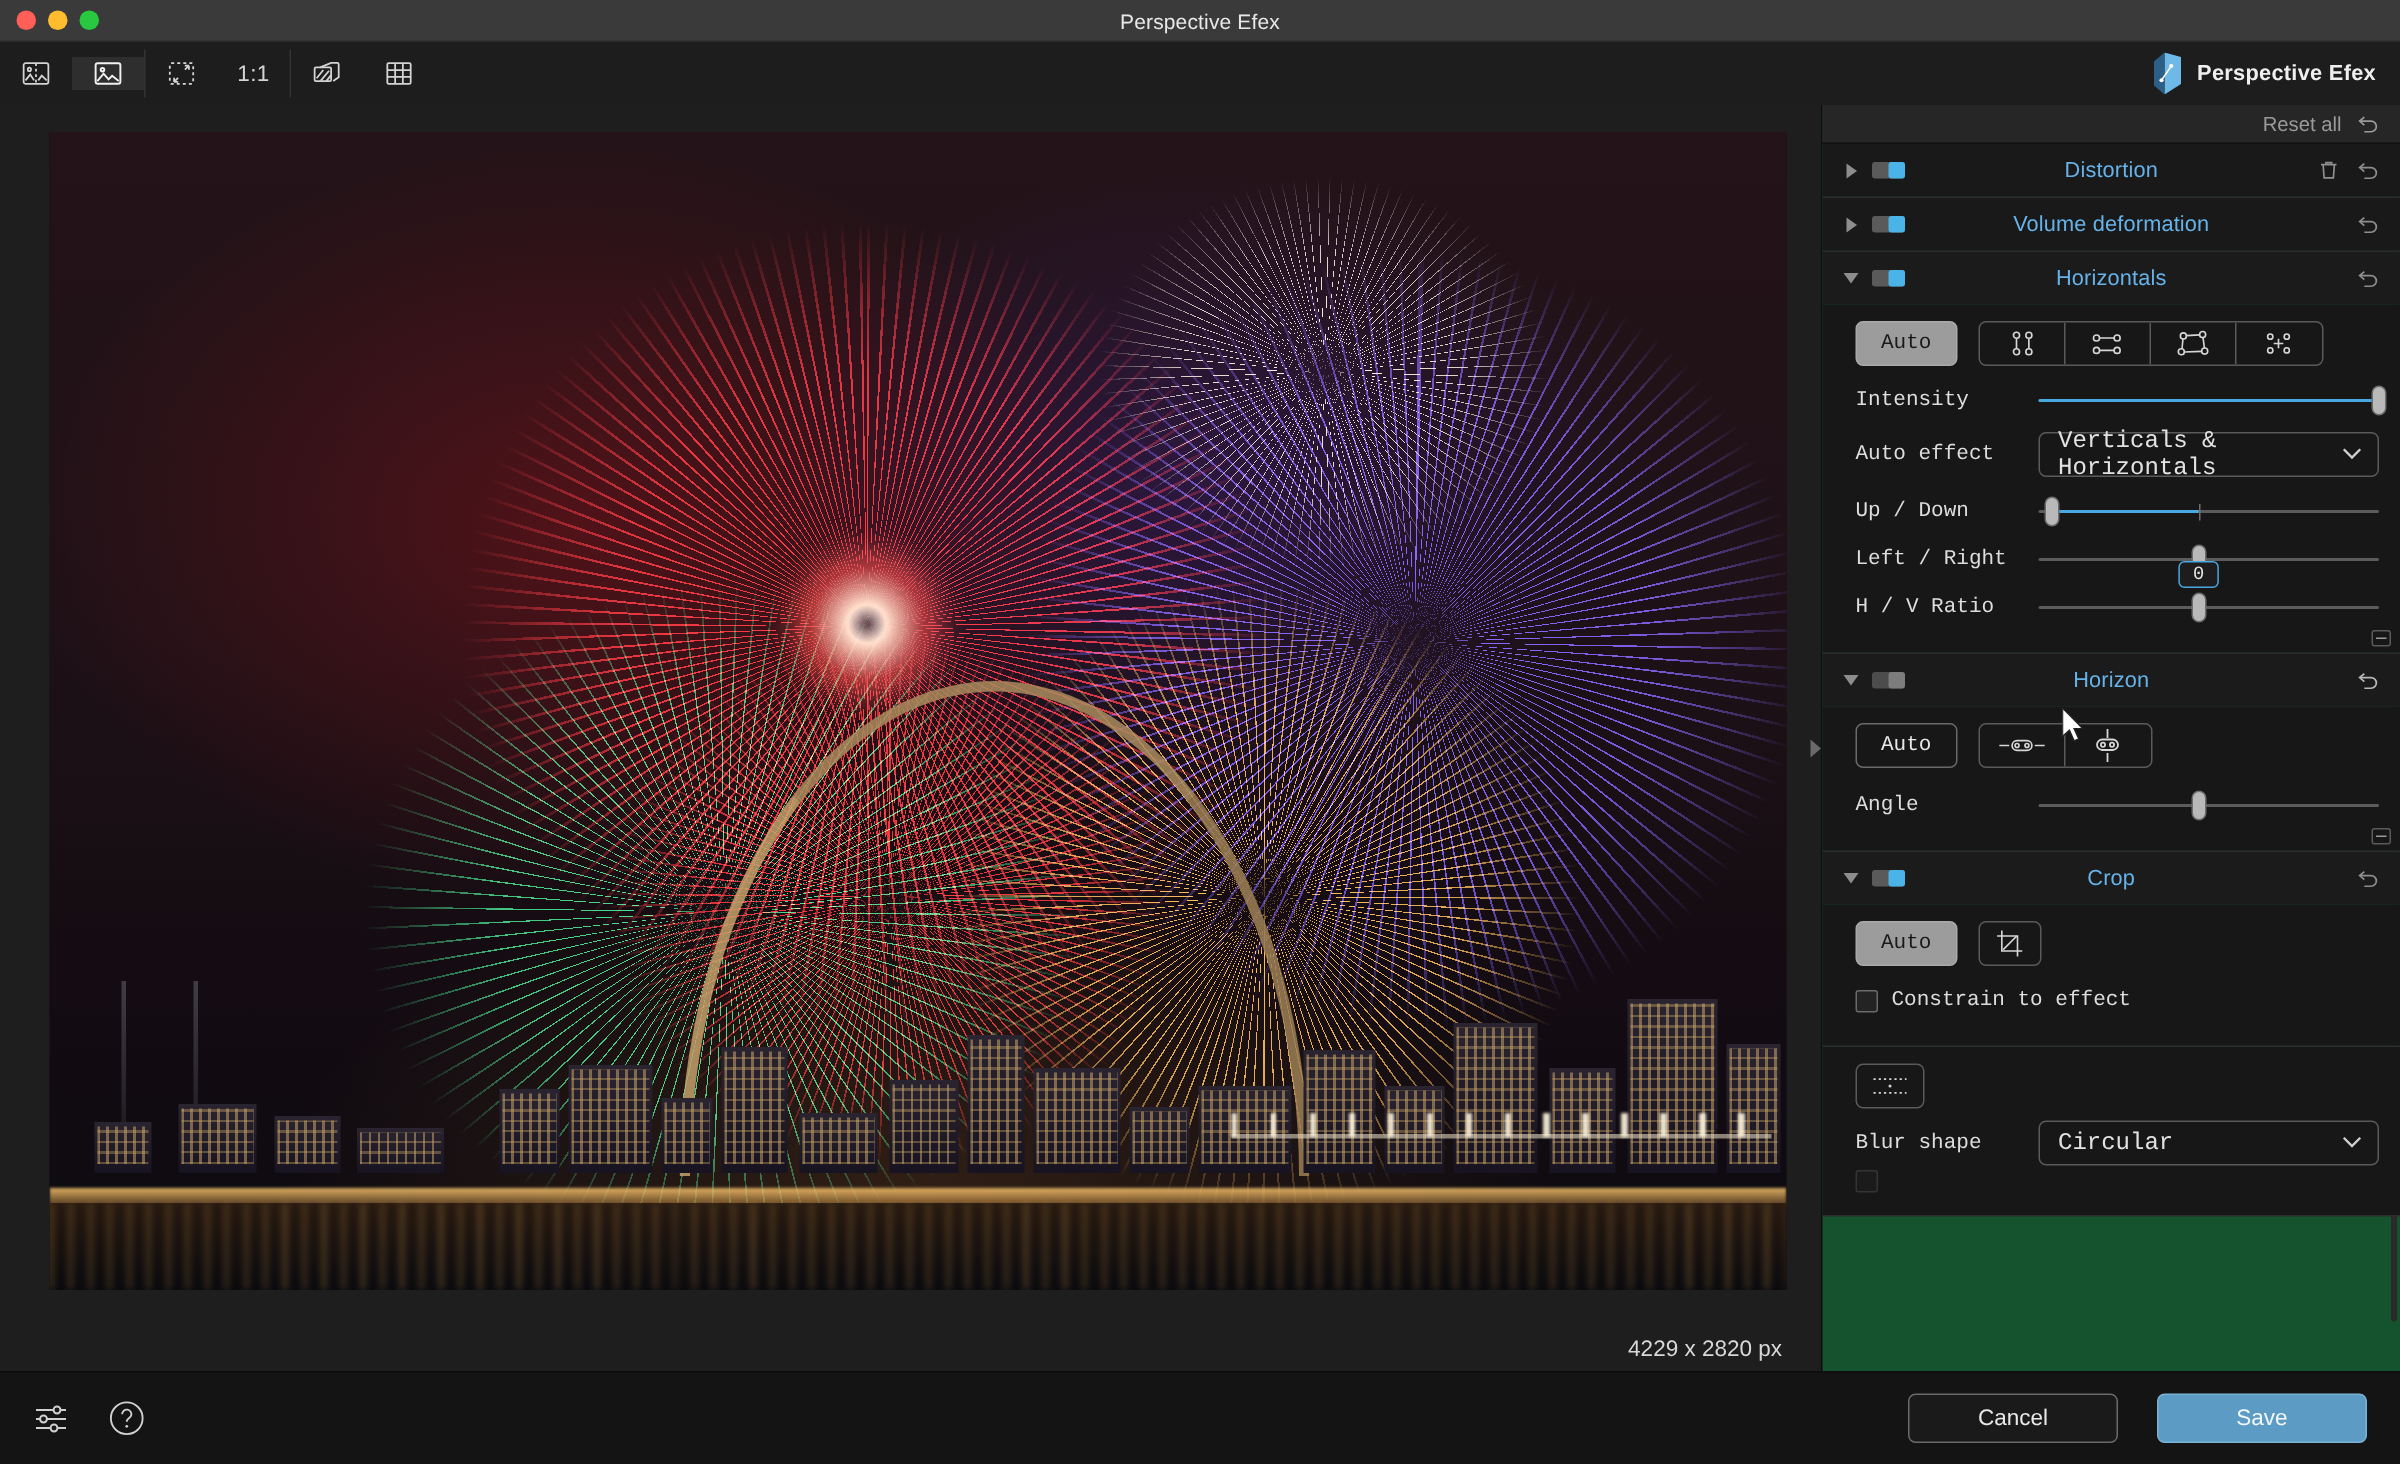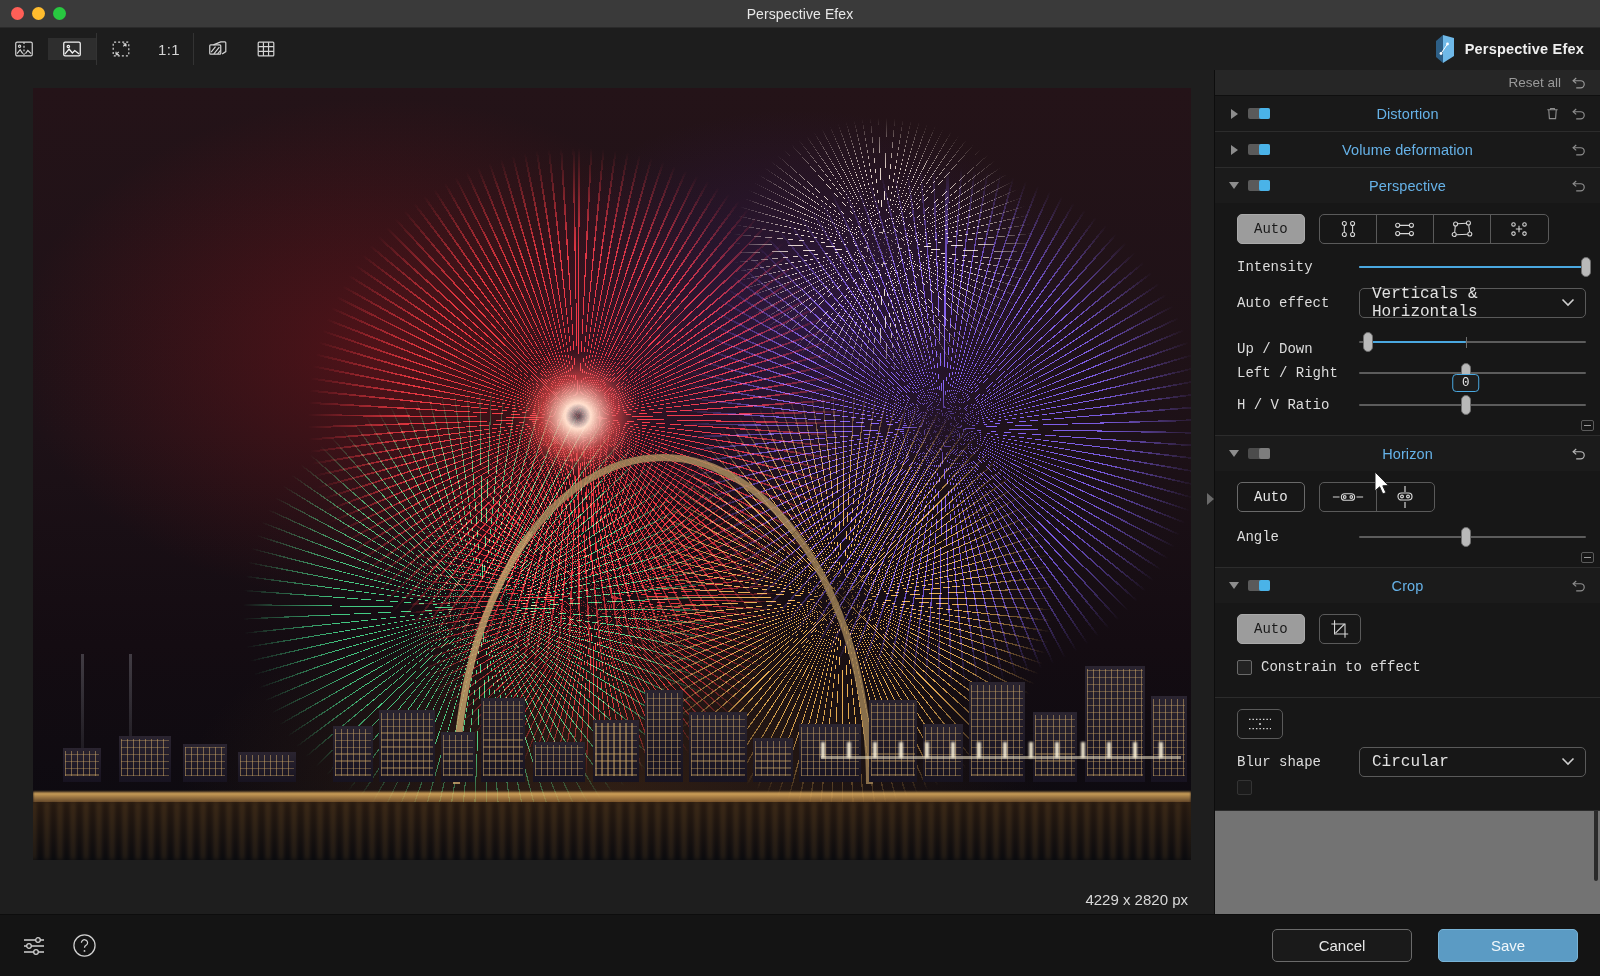--- a/index.html
+++ b/index.html
@@ -162,21 +162,21 @@
     background: linear-gradient(180deg, rgba(150,150,160,.35), rgba(90,90,100,.15));
   }
   .dim-label {
     position: absolute; right: 26px; bottom: 6px;
     font-size: 15px; color: #d8d8d8;
   }
 
   
   .panel {
     width: 386px; flex: 0 0 386px;
-    background: #737373;
+    background: #14532d;
     display: flex; flex-direction: column;
     position: relative;
     border-left: 1px solid #0d0d0d;
   }
   .panel-handle {
     position: absolute; left: -9px; top: 418px;
     width: 9px; height: 22px;
     display:flex; align-items:center; justify-content:center;
     cursor: pointer;
   }
@@ -494,21 +494,21 @@
         </div>
 
         <div class="section">
           <div class="sec-head">
             <div class="caret down">
                 <i></i>
               </div>
             <div class="toggle">
                 <i></i>
               </div>
-            <div class="sec-title">Perspective</div>
+            <div class="sec-title">Horizontals</div>
             <div class="sec-actions">
               <div class="icon-btn">
                 <svg width="16" height="15" viewBox="0 0 18 16" fill="none" stroke="#8e8e8e" stroke-width="1.3">
                   <path d="M4 6h8a4 4 0 110 8H7"></path>
                     <path d="M7 3L3.5 6 7 9"></path>
                 </svg>
               </div>
             </div>
           </div>
           <div class="sec-body">
@@ -571,21 +571,21 @@
               <div class="select">
                 <span>Verticals &amp; Horizontals</span>
                 <span class="chev">
                   <svg width="14" height="9" viewBox="0 0 14 9" fill="none" stroke="#cfcfcf" stroke-width="1.6">
                       <path d="M1.5 1.5L7 7l5.5-5.5"></path>
                     </svg>
                 </span>
               </div>
             </div>
 
-            <div class="row" style="margin-top:6px;align-items:flex-end;">
+            <div class="row" style="margin-top:6px;">
               <div class="row-label">Up / Down</div>
               <div class="slider">
                 <div class="track"></div>
                 <div class="fill" style="left:4%;width:43%;"></div>
                 <div class="tick" style="left:47%;"></div>
                 <div class="knob" style="left:4%;"></div>
               </div>
             </div>
 
             <div class="row">

